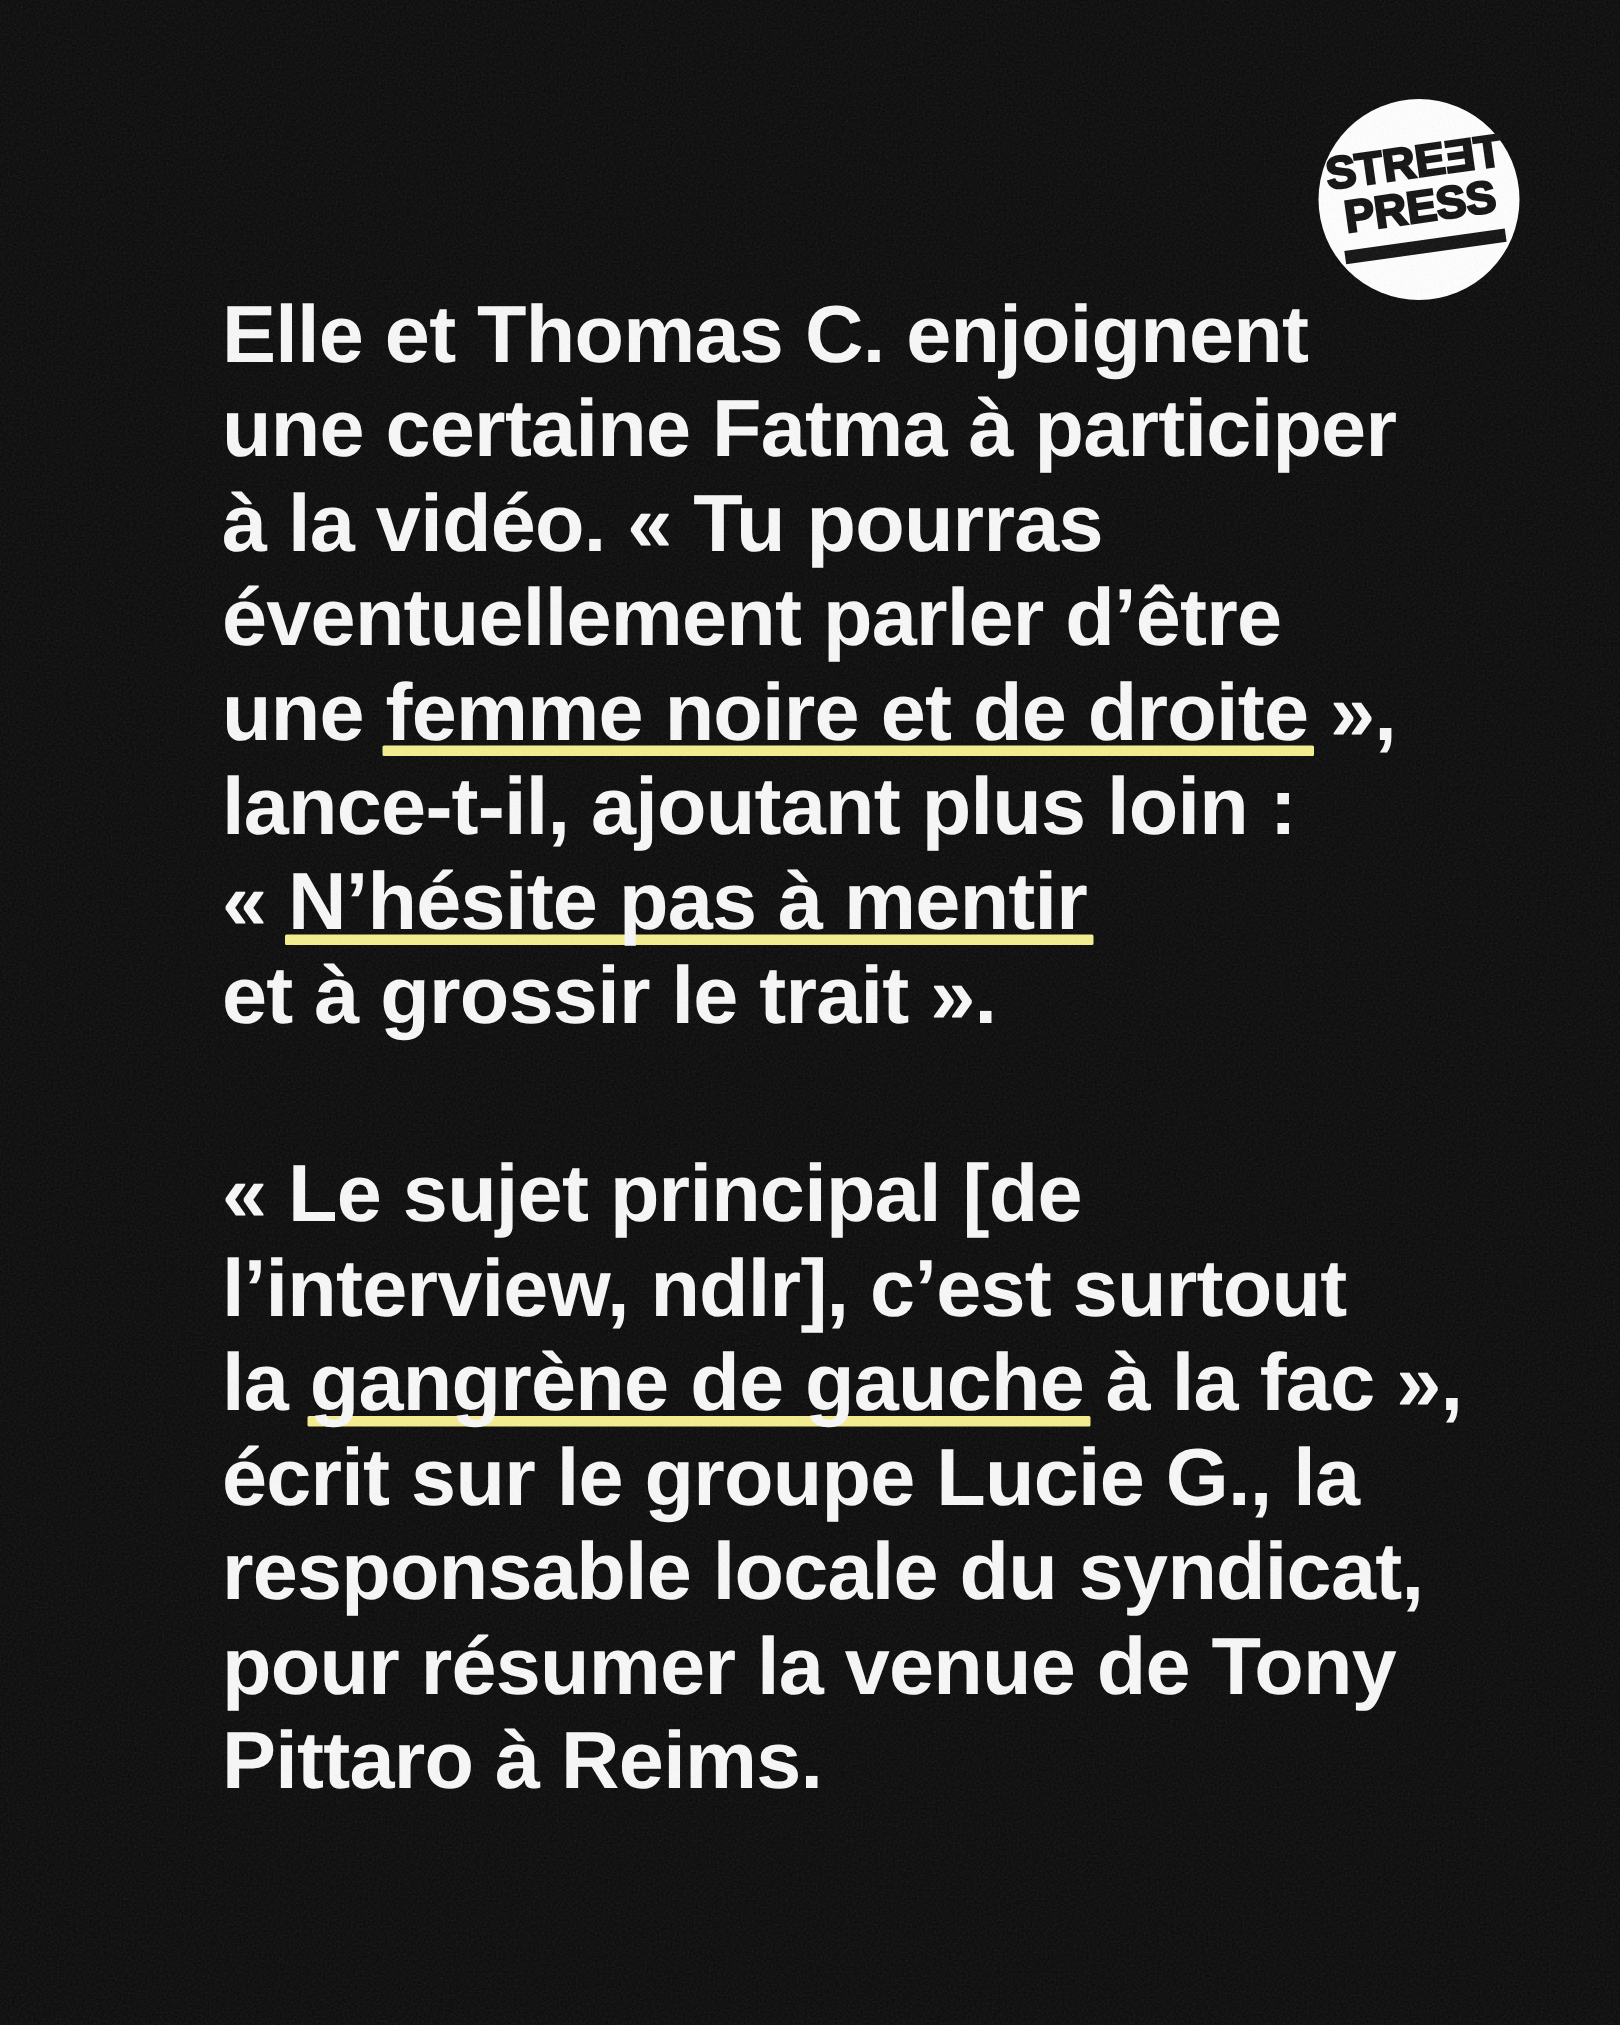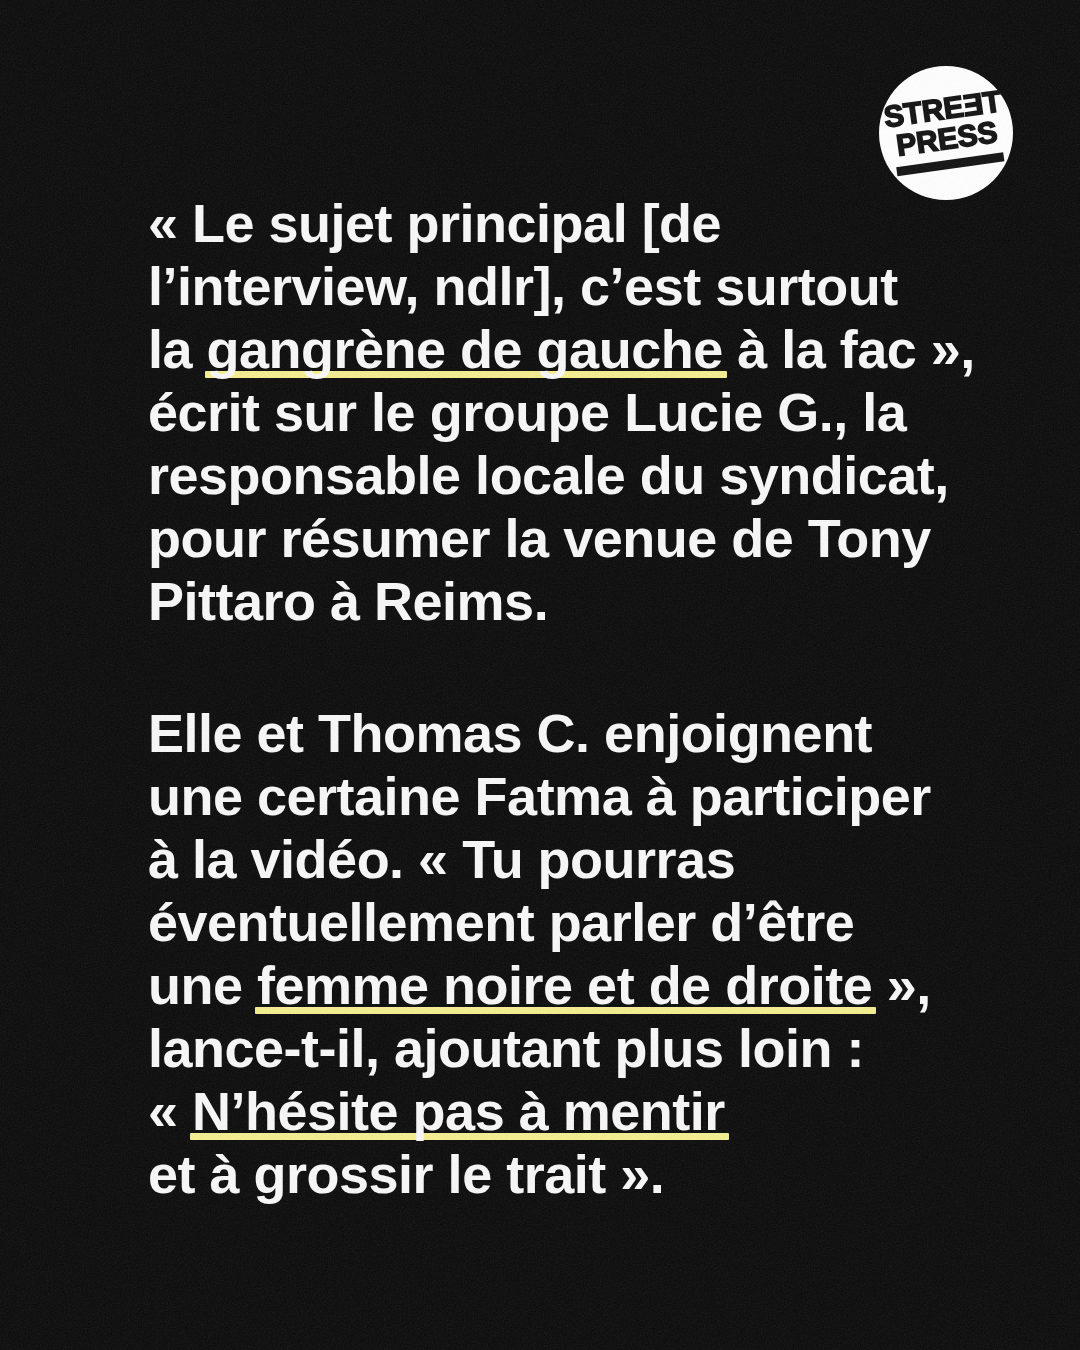--- a/index.html
+++ b/index.html
@@ -97,31 +97,31 @@
 <div class="logo" style="background: rgb(255, 255, 255); color: rgb(17, 17, 17);">
   <div class="logo-inner">
     <div class="logo-line"><span>STRE</span><span class="mirrored">E</span><span>T</span></div>
     <div class="logo-line">PRESS</div>
     <div class="logo-bar" style="background: rgb(17, 17, 17);"></div>
   </div>
 </div>
 
 <div class="content" style="color: rgb(248, 248, 248);">
     <div class="paragraph">
-      <div class="line"><span>« Le sujet principal [de</span></div>
-      <div class="line"><span>l’interview, ndlr], c’est surtout</span></div>
-      <div class="line"><span>la </span><span class="underlined">gangrène de gauche</span><span> à la fac »,</span></div>
-      <div class="line"><span>écrit sur le groupe Lucie G., la</span></div>
-      <div class="line"><span>responsable locale du syndicat,</span></div>
-      <div class="line"><span>pour résumer la venue de Tony</span></div>
-      <div class="line"><span>Pittaro à Reims.</span></div>
-    </div>
-    <div class="paragraph">
       <div class="line"><span>Elle et Thomas C. enjoignent</span></div>
       <div class="line"><span>une certaine Fatma à participer</span></div>
       <div class="line"><span>à la vidéo. « Tu pourras</span></div>
       <div class="line"><span>éventuellement parler d’être</span></div>
       <div class="line"><span>une </span><span class="underlined">femme noire et de droite</span><span> »,</span></div>
       <div class="line"><span>lance-t-il, ajoutant plus loin :</span></div>
       <div class="line"><span>« </span><span class="underlined">N’hésite pas à mentir</span></div>
       <div class="line"><span>et à grossir le trait ».</span></div>
     </div>
+    <div class="paragraph">
+      <div class="line"><span>« Le sujet principal [de</span></div>
+      <div class="line"><span>l’interview, ndlr], c’est surtout</span></div>
+      <div class="line"><span>la </span><span class="underlined">gangrène de gauche</span><span> à la fac »,</span></div>
+      <div class="line"><span>écrit sur le groupe Lucie G., la</span></div>
+      <div class="line"><span>responsable locale du syndicat,</span></div>
+      <div class="line"><span>pour résumer la venue de Tony</span></div>
+      <div class="line"><span>Pittaro à Reims.</span></div>
+    </div>
   </div>
 
 </body></html>

